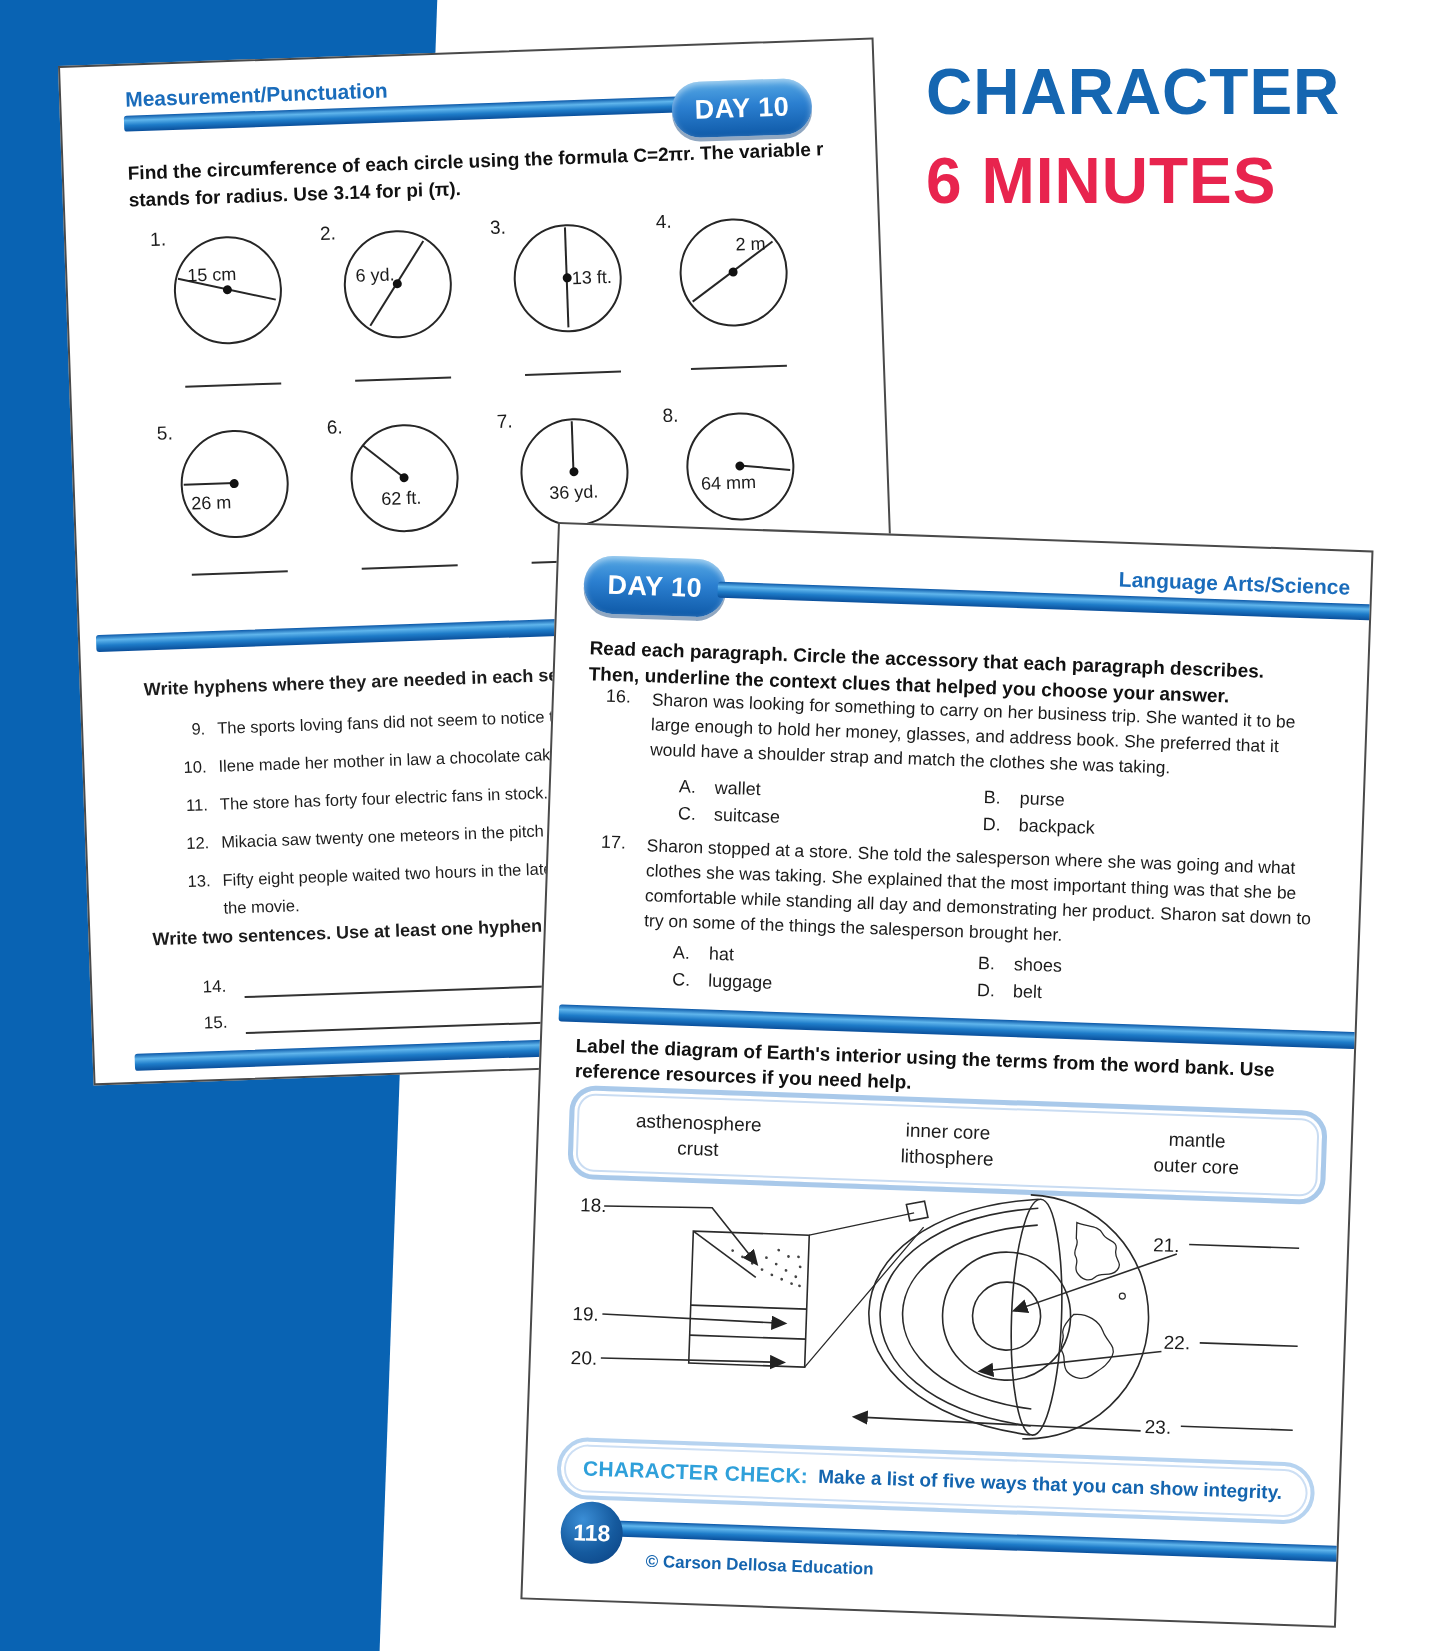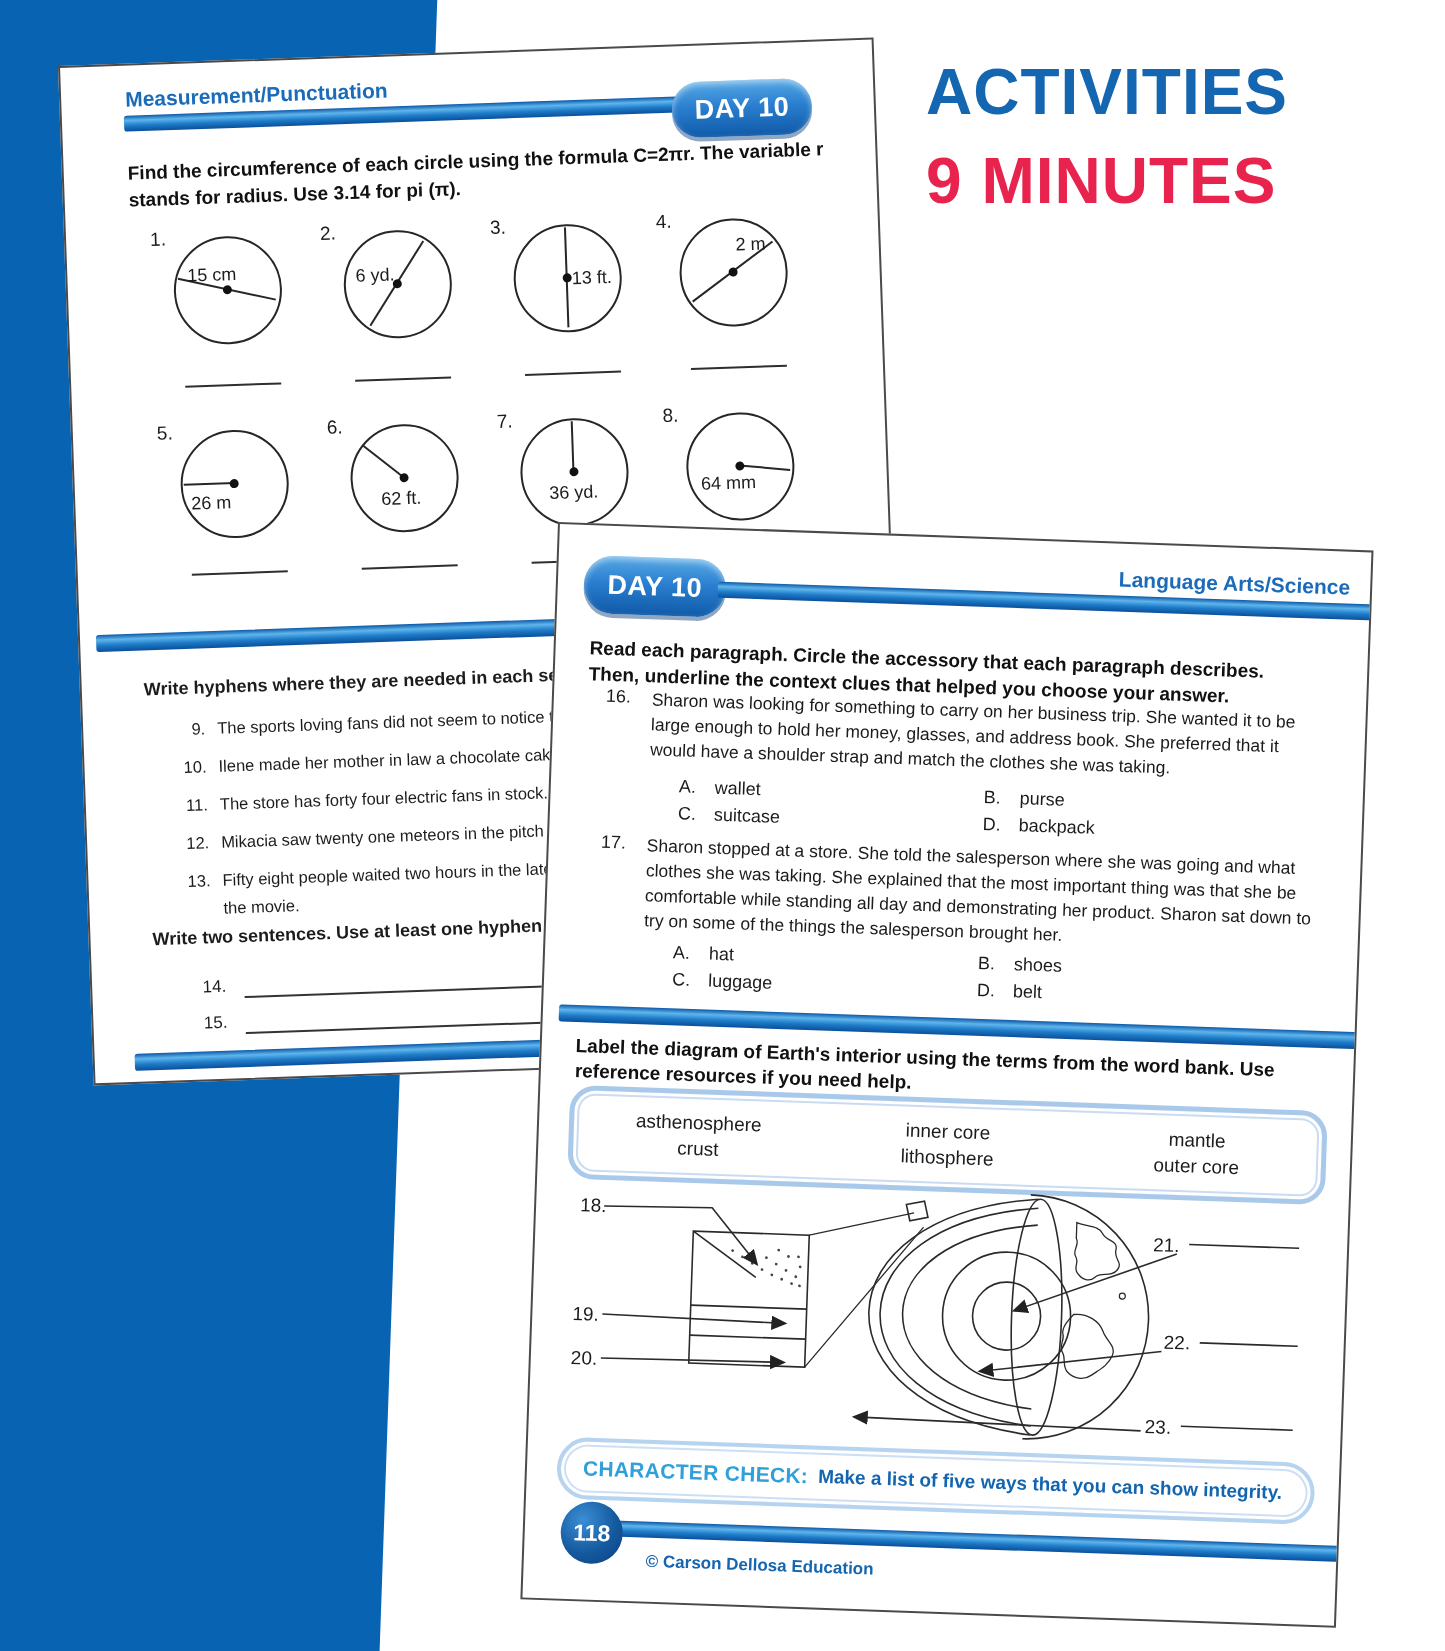--- a/index.html
+++ b/index.html
@@ -98,22 +98,22 @@
   .svgtxt{font-family:"Liberation Sans",sans-serif;font-size:19px;fill:#1c1c1c;}
 </style>
 </head>
 <body>
 
 <div class="canvas">
 
   <div class="band"></div>
 
   <div class="promo">
-    <div><span class="c-blue">ACTIVITIES</span></div>
-    <div><span class="c-red">9 MINUTES</span></div>
+    <div><span class="c-blue">CHARACTER</span></div>
+    <div><span class="c-red">6 MINUTES</span></div>
   </div>
 
   <div class="page page1">
     <span class="subject p1-subject">Measurement/Punctuation</span>
     <div class="bluebar p1-bar"></div>
     <div class="badge p1-badge">DAY 10</div>
 
     <div class="p1-instr">Find the circumference of each circle using the formula C=2πr. The variable r stands for radius. Use 3.14 for pi (π).</div>
 
     <div class="prob" id="pr1">

